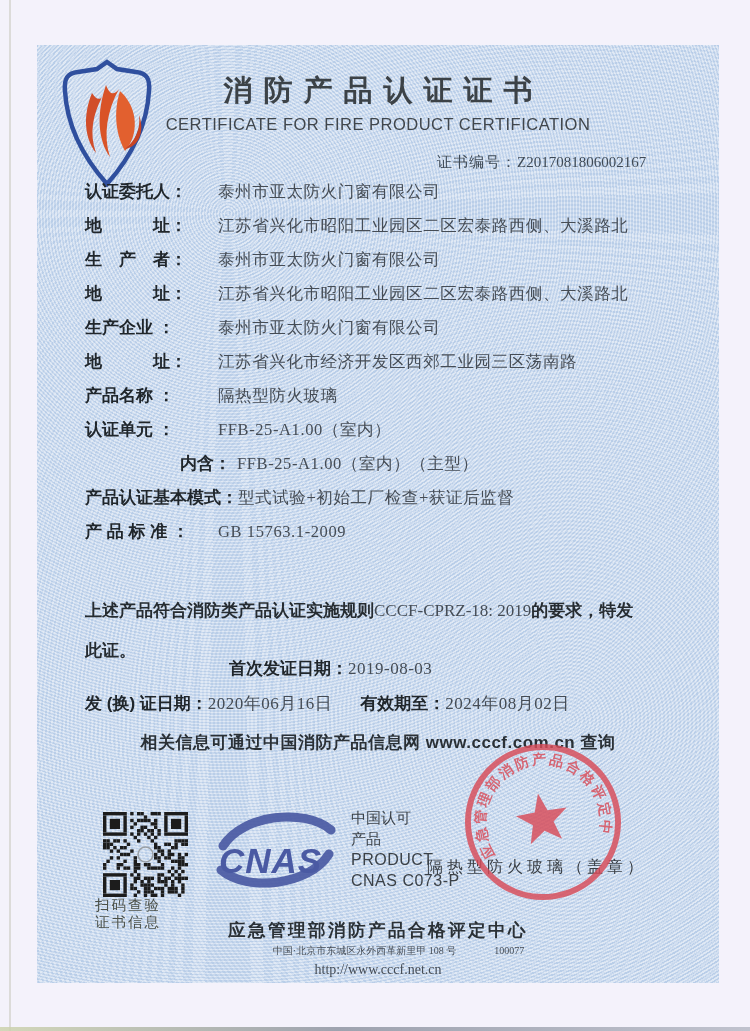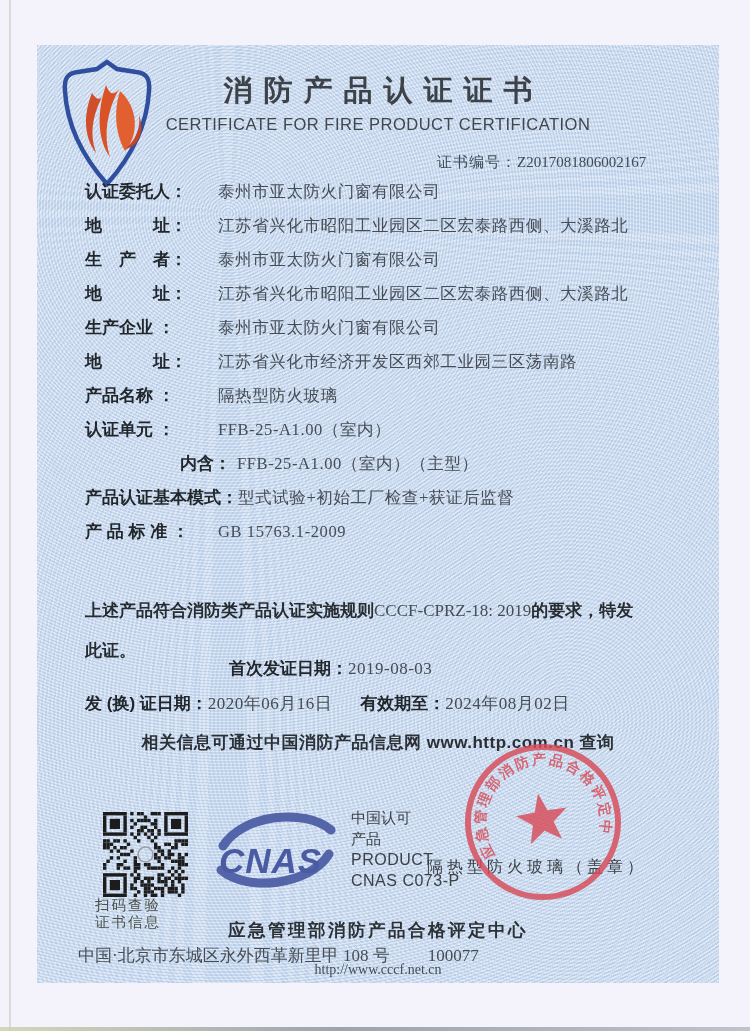--- a/index.html
+++ b/index.html
@@ -54,22 +54,22 @@
   .qr-caption{position:absolute;left:58px;top:852px;width:110px;font-size:14.5px;
     color:#4c5149;letter-spacing:2px;line-height:17px;font-weight:500;}
   .cnas-logo{position:absolute;left:176px;top:765px;width:126px;height:80px;}
   .cnas-text{position:absolute;left:314px;top:762px;font-size:15px;color:#3b4147;line-height:21px;}
   .cnas-text .en{font-size:16px;letter-spacing:.5px;}
   .seal{position:absolute;left:420px;top:691px;width:172px;height:172px;z-index:3;}
   .seal-caption{position:absolute;left:390px;top:812px;font-size:16px;color:#393e44;
     letter-spacing:4px;z-index:2;}
   .footer-org{position:absolute;left:0;right:0;top:873px;text-align:center;
     font-size:17.5px;font-weight:700;letter-spacing:2.5px;color:#2b3136;}
-  .footer-addr{position:absolute;left:0;right:0;top:899px;text-align:left;
-    font-size:17px;color:#454c55;font-family:"Liberation Serif","DejaVu Serif",serif;margin-left:41px;}
+  .footer-addr{position:absolute;left:0;right:0;top:899px;text-align:center;
+    font-size:10px;color:#454c55;font-family:"Liberation Serif","DejaVu Serif",serif;margin-left:41px;}
   .footer-addr .postal{display:inline-block;margin-left:38px;}
   .footer-url{position:absolute;left:0;right:0;top:917px;text-align:center;
     font-size:14px;color:#454c55;font-family:"Liberation Serif","DejaVu Serif",serif;}
 </style>
 </head>
 <body>
 
 <div class="scan-page">
   <div class="scan-line-left"></div>
 
@@ -132,21 +132,21 @@
     </div>
 
     <div class="first-issue">
       <span class="dlabel">首次发证日期：</span><span class="dvalue">2019-08-03</span>
     </div>
     <div class="date-row">
       <span class="dlabel">发 (换) 证日期：</span><span class="dvalue">2020年06月16日</span><span class="gap"></span><span class="dlabel">有效期至：</span><span class="dvalue">2024年08月02日</span>
     </div>
 
     <div class="notes">
-      <div>相关信息可通过中国消防产品信息网 www.http.com.cn 查询</div>
+      <div>相关信息可通过中国消防产品信息网 www.cccf.com.cn 查询</div>
     </div>
 
     <svg class="qr" id="qr-svg" viewBox="0 0 85 85">
         <rect x="27.20" y="0.00" width="3.40" height="3.40" fill="#1c1c1c"></rect>
         <rect x="34.00" y="0.00" width="3.40" height="3.40" fill="#1c1c1c"></rect>
         <rect x="37.40" y="0.00" width="3.40" height="3.40" fill="#1c1c1c"></rect>
         <rect x="47.60" y="0.00" width="3.40" height="3.40" fill="#1c1c1c"></rect>
         <rect x="51.00" y="0.00" width="3.40" height="3.40" fill="#1c1c1c"></rect>
         <rect x="54.40" y="0.00" width="3.40" height="3.40" fill="#1c1c1c"></rect>
         <rect x="40.80" y="3.40" width="3.40" height="3.40" fill="#1c1c1c"></rect>

